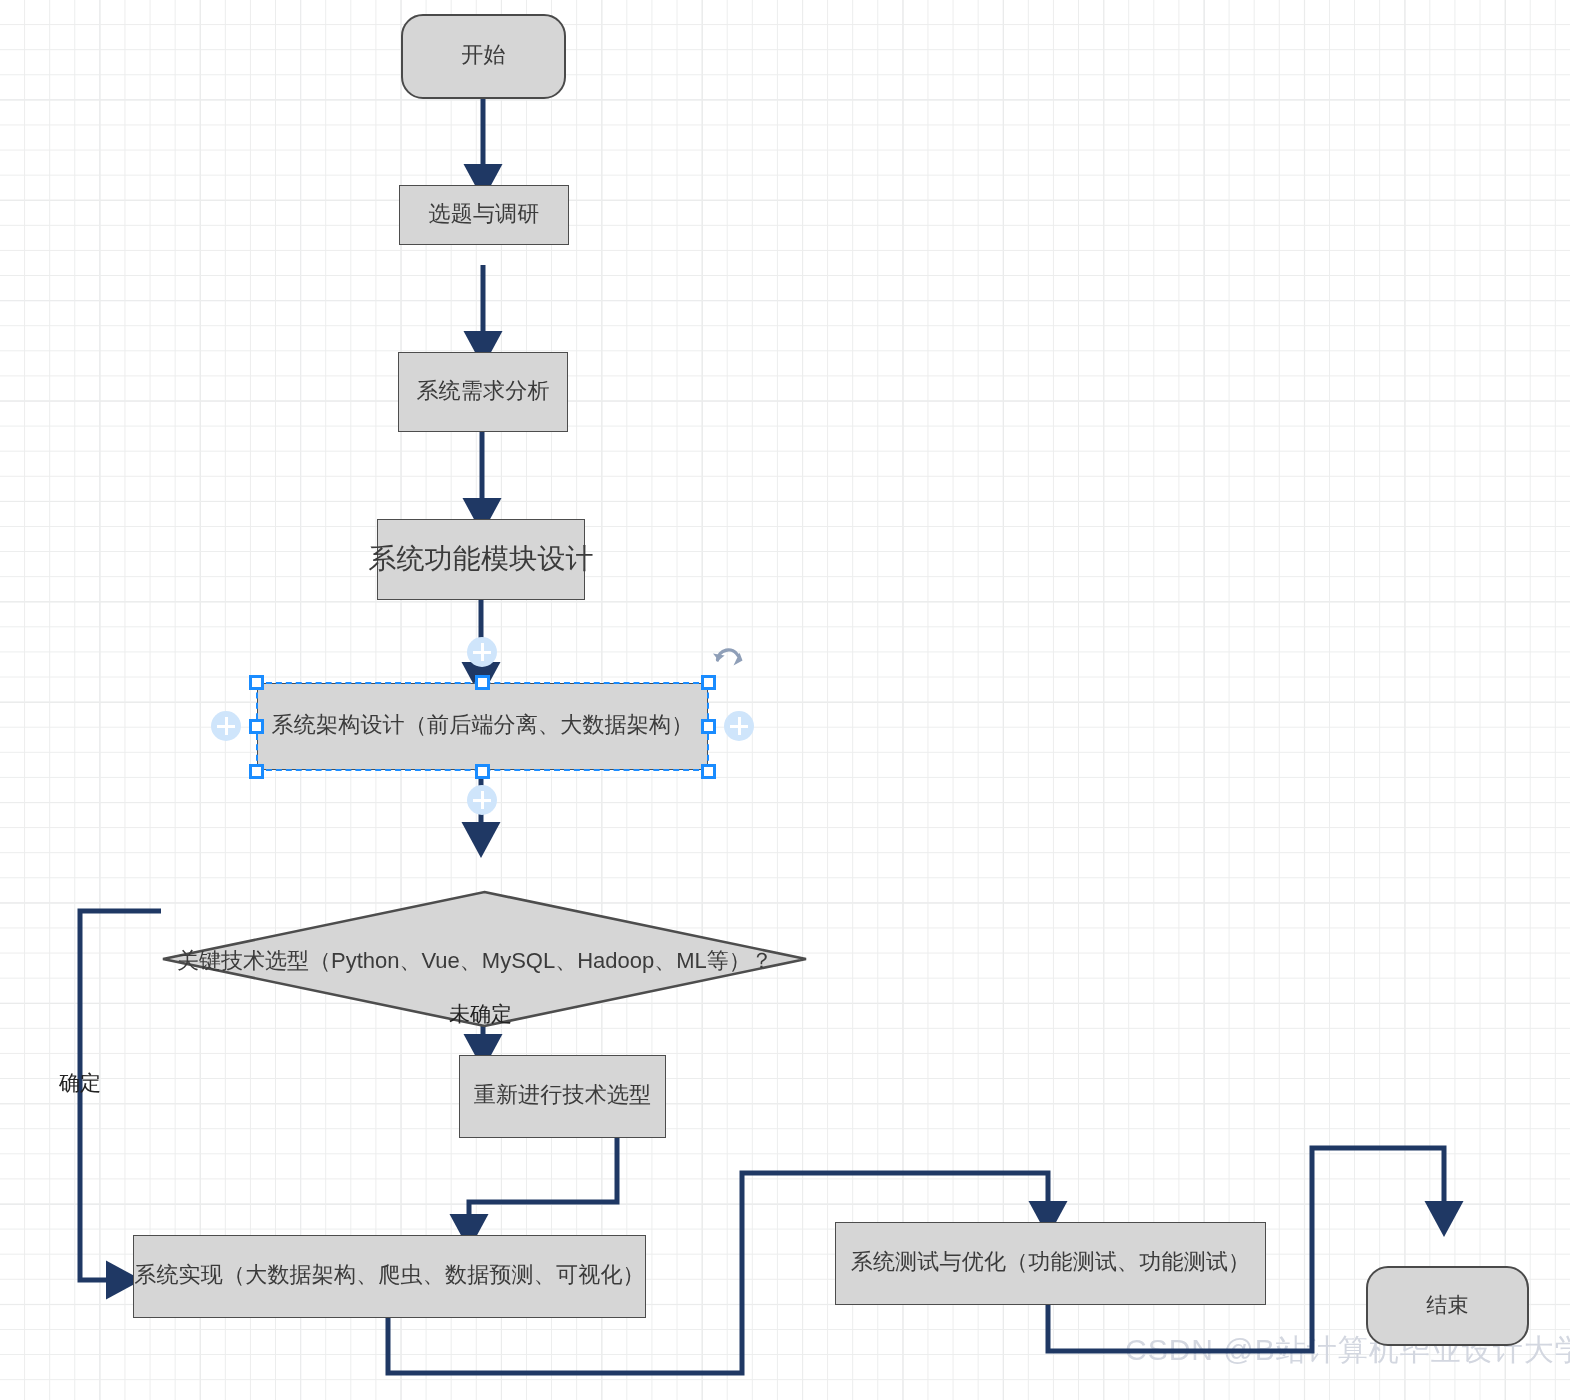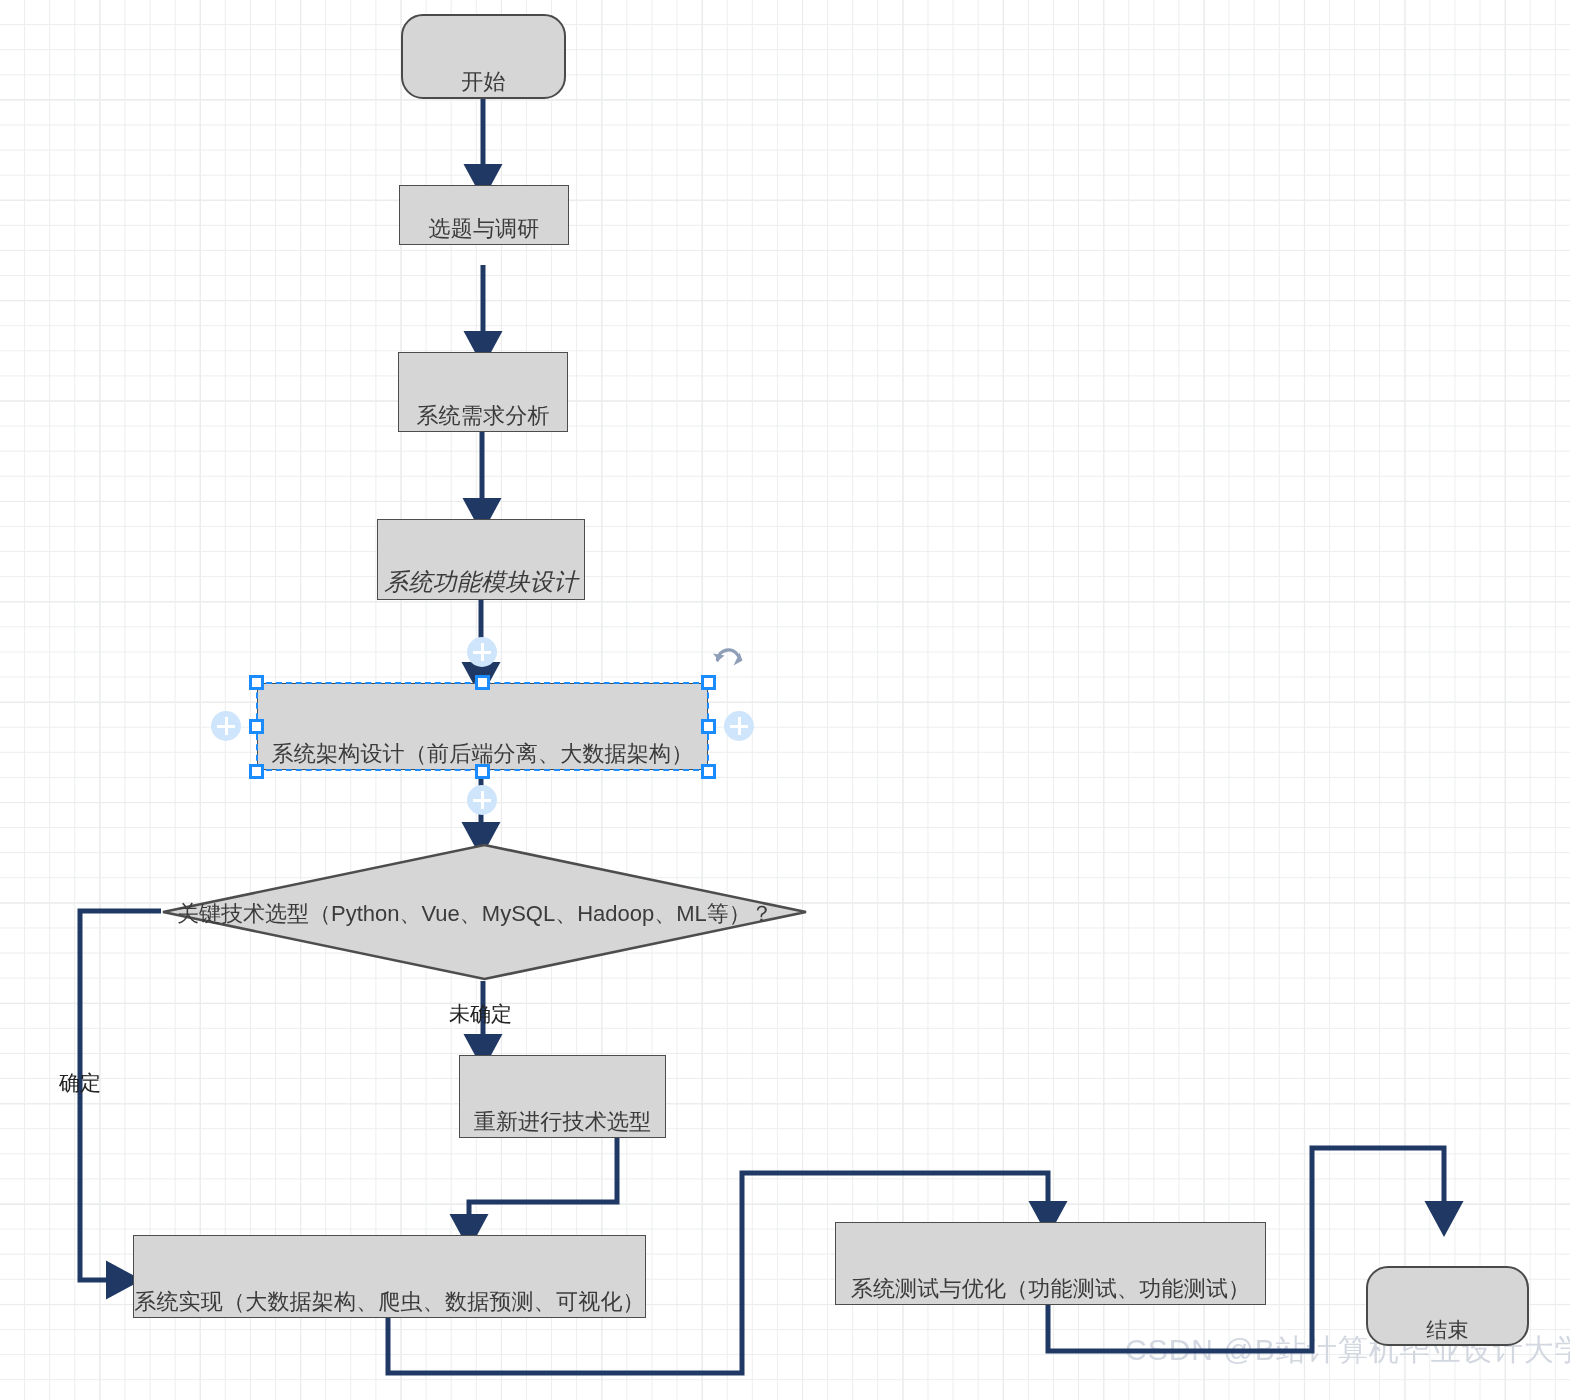--- a/index.html
+++ b/index.html
@@ -35,21 +35,21 @@
   #shape-layer { z-index: 2; }
   #overlay-layer { z-index: 3; }
 
   .node {
     position: absolute;
     box-sizing: border-box;
     background: #d6d6d6;
     border: 1.6px solid #4d4d4d;
     color: #3b3b3b;
     display: flex;
-    align-items: flex-end;
+    align-items: center;
     justify-content: center;
     text-align: center;
     white-space: nowrap;
     letter-spacing: 0.2px;
   }
   .node.terminator {
     border-radius: 22px;
     border-width: 2px;
     border-color: #4a4a4a;
   }
@@ -162,29 +162,29 @@
     </div>
 
     <div class="node process" style="left:399px; top:185px; width:170px; height:60px; font-size:22px;">
       <span class="node-label">选题与调研</span>
     </div>
 
     <div class="node process" style="left:398px; top:352px; width:170px; height:80px; font-size:22px;">
       <span class="node-label">系统需求分析</span>
     </div>
 
-    <div class="node process" style="left:377px; top:519px; width:208px; height:81px; font-size:24px;font-style:italic;">
+    <div class="node process" style="left:377px; top:519px; width:208px; height:81px; font-size:28px;">
       <span class="node-label">系统功能模块设计</span>
     </div>
 
     <div class="node process" style="left:257px; top:683px; width:451px; height:87px; font-size:22px;">
       <span class="node-label">系统架构设计（前后端分离、大数据架构）</span>
     </div>
 
-    <div class="diamond-wrap" style="left:161px; top:843px; width:647px; height:138px;">
+    <div class="diamond-wrap" style="left:161px; top:890px; width:647px; height:138px;">
       <svg width="647" height="138" viewBox="0 0 647 138" xmlns="http://www.w3.org/2000/svg">
         <polygon points="323.5,2 645,69 323.5,136 2,69" fill="#d6d6d6" stroke="#4d4d4d" stroke-width="2.6"></polygon>
       </svg>
       <span class="diamond-text" style="left:16px; top:56px; font-size:22px;">关键技术选型（Python、Vue、MySQL、Hadoop、ML等）？</span>
     </div>
 
     <div class="node process" style="left:459px; top:1055px; width:207px; height:83px; font-size:22px;">
       <span class="node-label">重新进行技术选型</span>
     </div>
 

